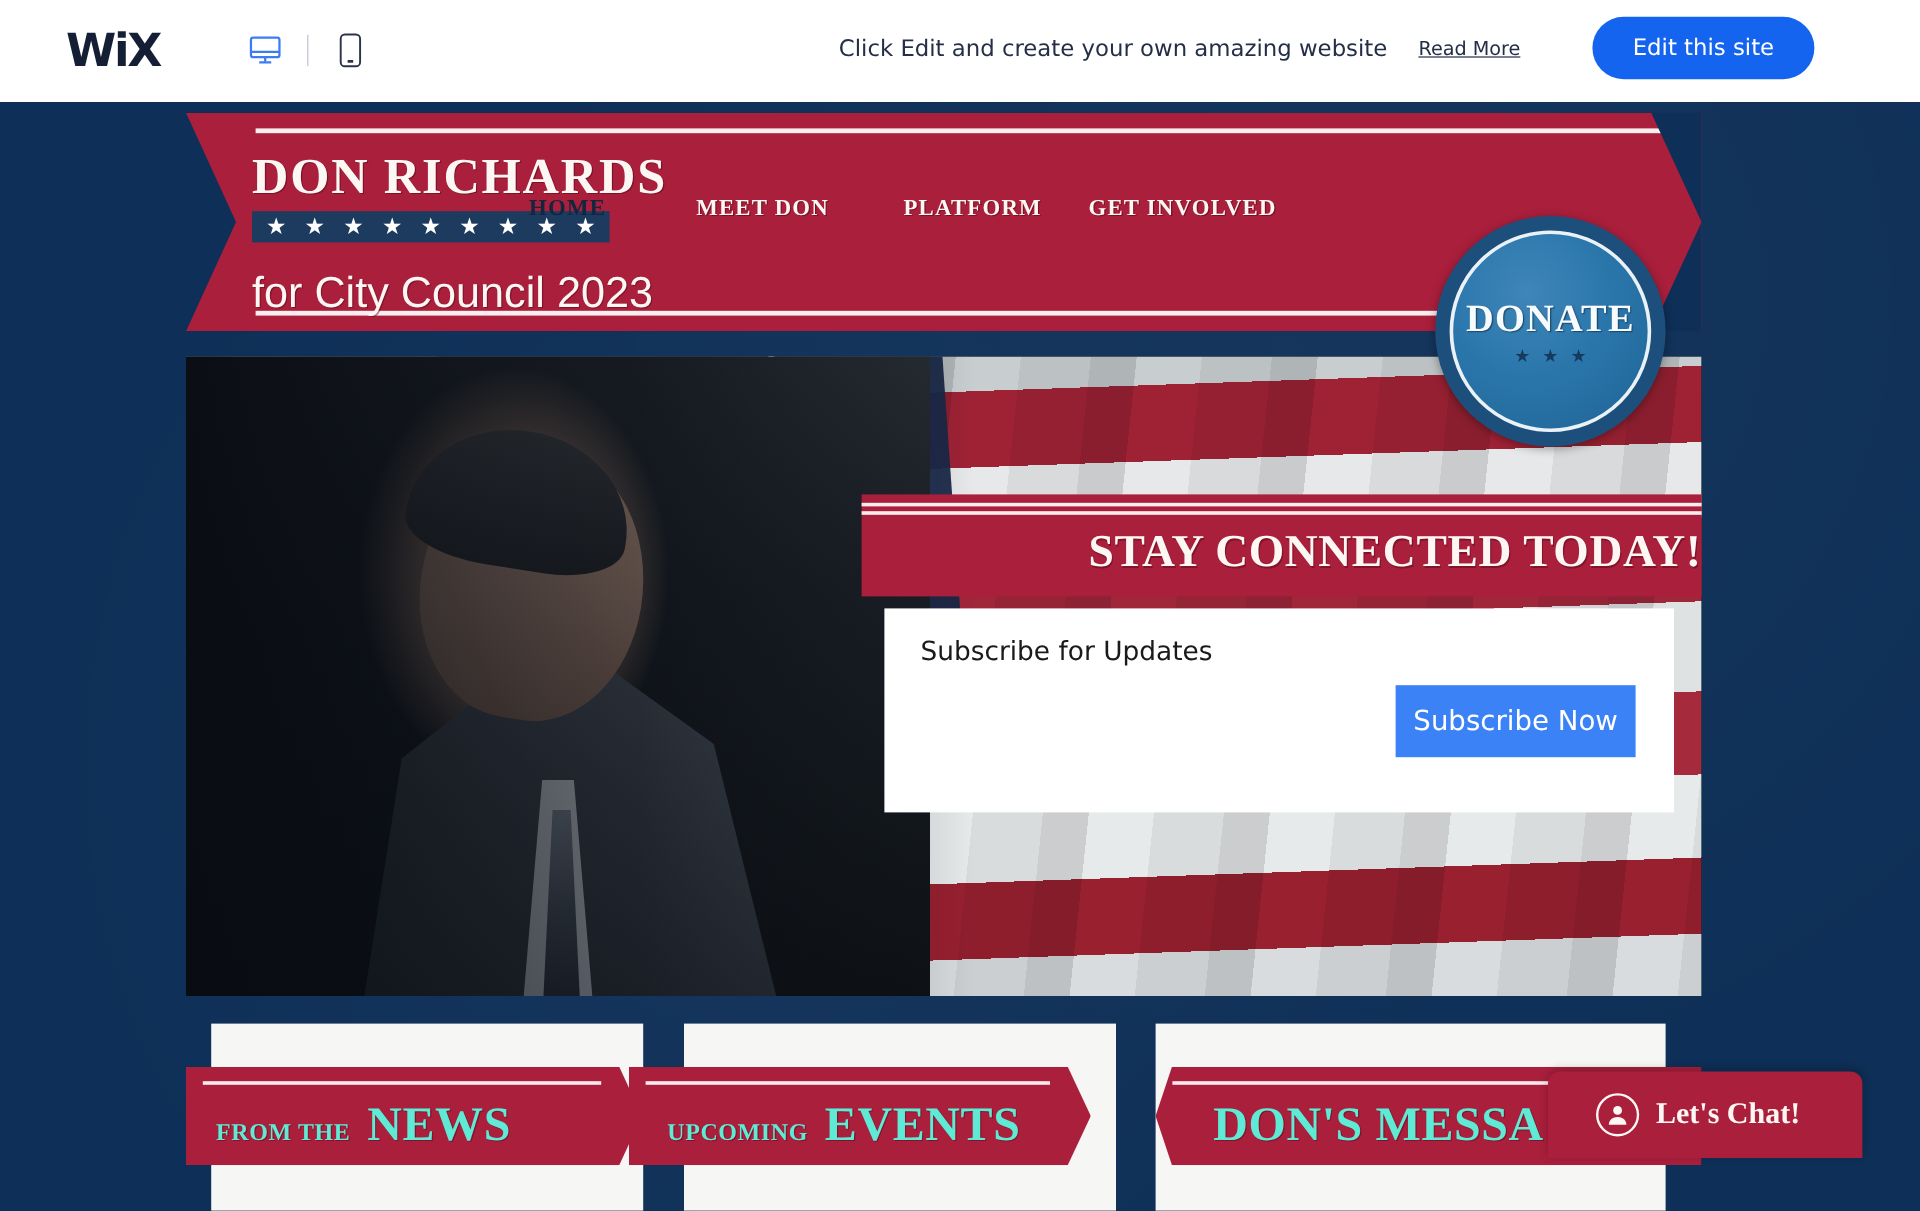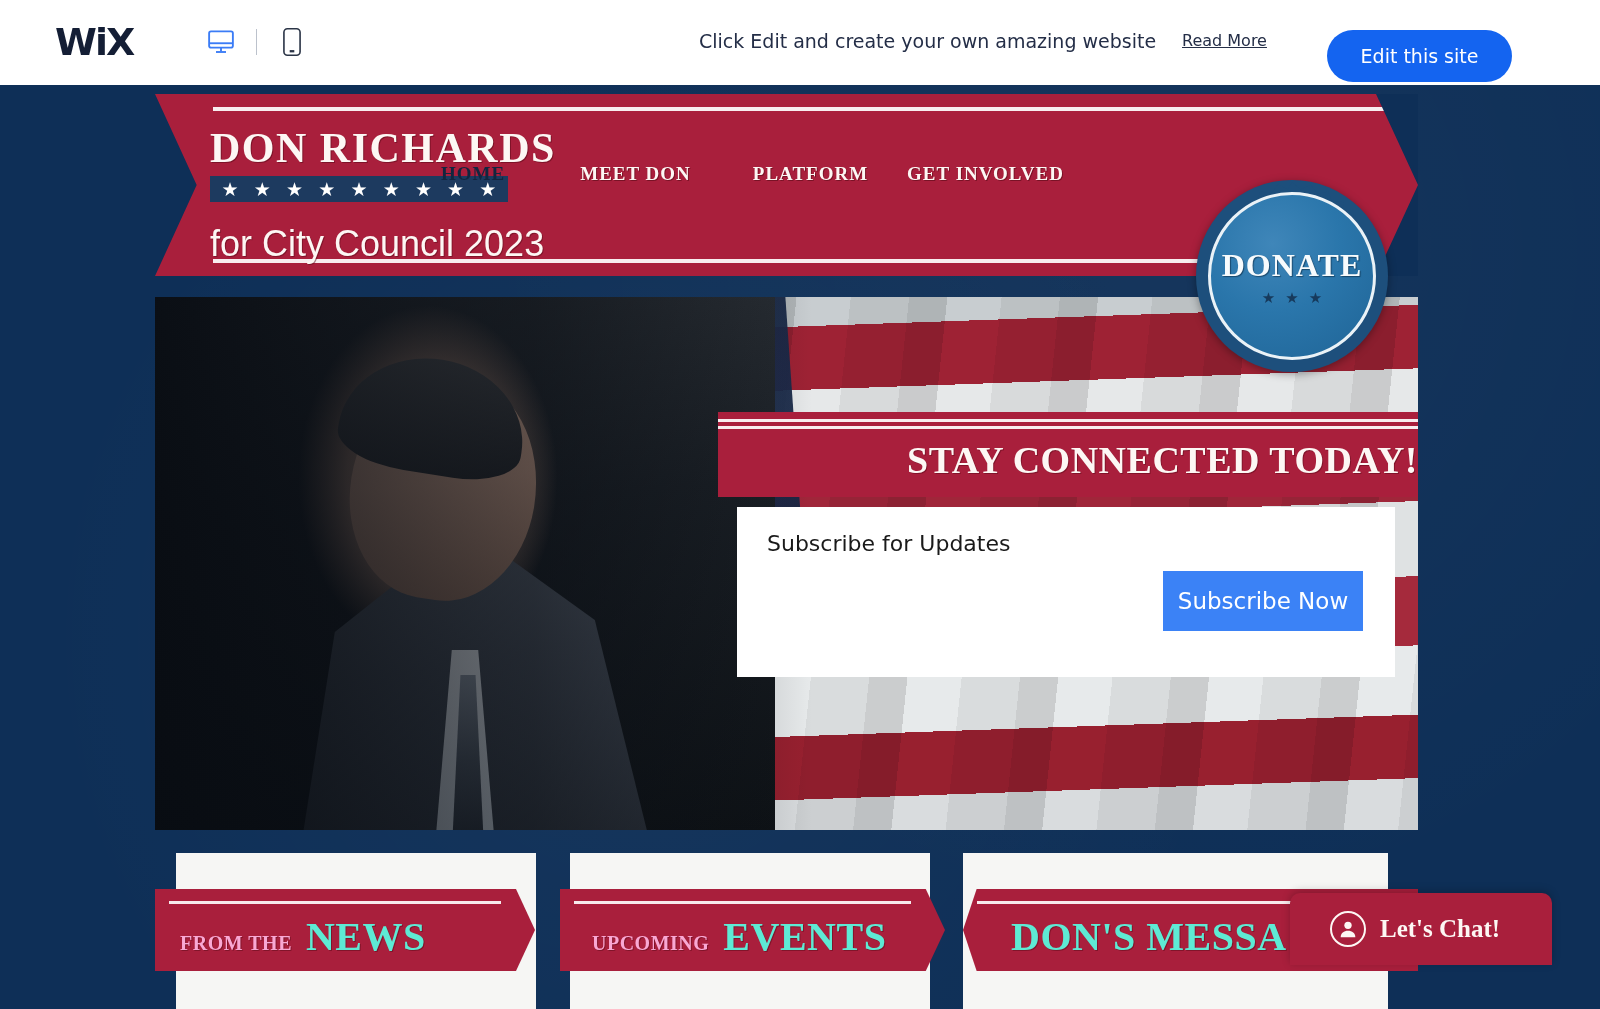--- a/index.html
+++ b/index.html
@@ -81,21 +81,20 @@
     width: 185px;
     height: 52px;
     border-radius: 26px;
     background: #1464f0;
     color: #fff;
     border: none;
     font-family: "DejaVu Sans", sans-serif;
     font-size: 19px;
     font-weight: 400;
     cursor: pointer;
-    margin-top: 16px;
   }
 
   
   .site {
     position: absolute;
     top: 85px; left: 0;
     width: 1600px;
     height: 924px;
     background: #0e2f57;
     overflow: hidden;
@@ -438,21 +437,21 @@
     left: 14px; right: 34px;
     top: 12px;
     height: 3px;
     background: rgba(255,255,255,0.9);
   }
   .card-ribbon.r1 {
     left: 155px; width: 380px;
     clip-path: polygon(0 0, 95% 0, 100% 50%, 95% 100%, 0 100%);
   }
   .card-ribbon.r2 {
-    left: 560px; width: 385px;
+    left: 524px; width: 385px;
     clip-path: polygon(0 0, 95% 0, 100% 50%, 95% 100%, 0 100%);
   }
   .card-ribbon.r3 {
     left: 963px; width: 455px;
     clip-path: polygon(3% 0, 100% 0, 100% 100%, 3% 100%, 0 50%);
   }
   .ribbon-label {
     position: absolute;
     display: flex;
     align-items: baseline;
@@ -461,21 +460,21 @@
   }
   .card-ribbon.r1 .ribbon-label { left: 25px; }
   .card-ribbon.r2 .ribbon-label { left: 32px; }
   .card-ribbon.r3 .ribbon-label { left: 48px; }
 
   .lbl-small {
     font-family: "Liberation Serif", "DejaVu Serif", serif;
     font-weight: 700;
     font-size: 20px;
     letter-spacing: 0.5px;
-    color: #f9a8d4;
+    color: #5eead4;
     text-shadow: 1px 1px 0 rgba(90,10,24,0.5);
     white-space: nowrap;
     text-align: center;
   }
   .lbl-big {
     font-family: "Liberation Serif", "DejaVu Serif", serif;
     font-weight: 700;
     font-size: 40px;
     letter-spacing: 0.5px;
     color: #5eead4;

